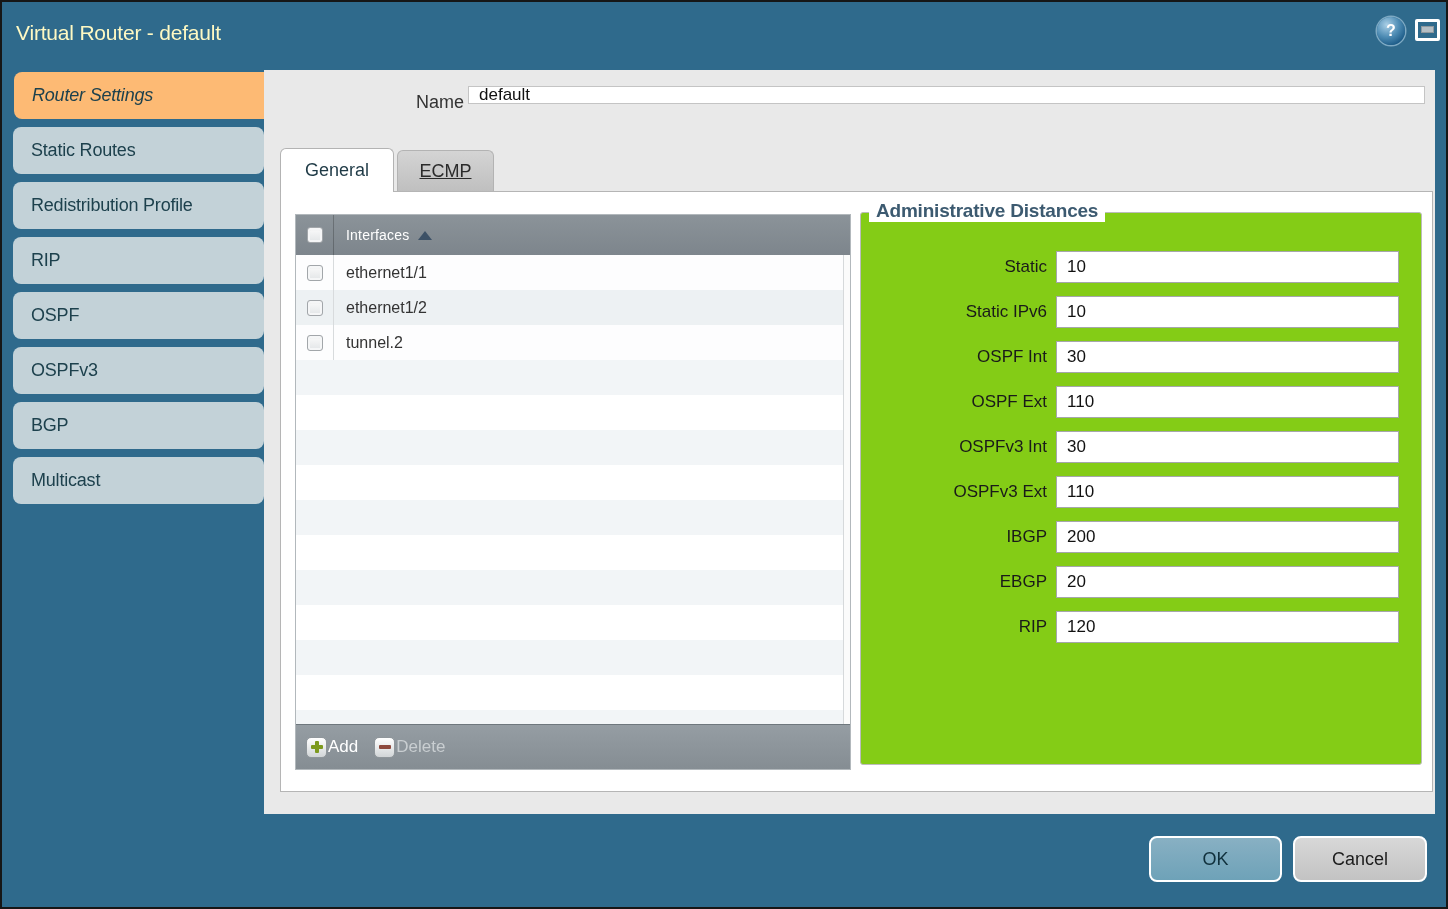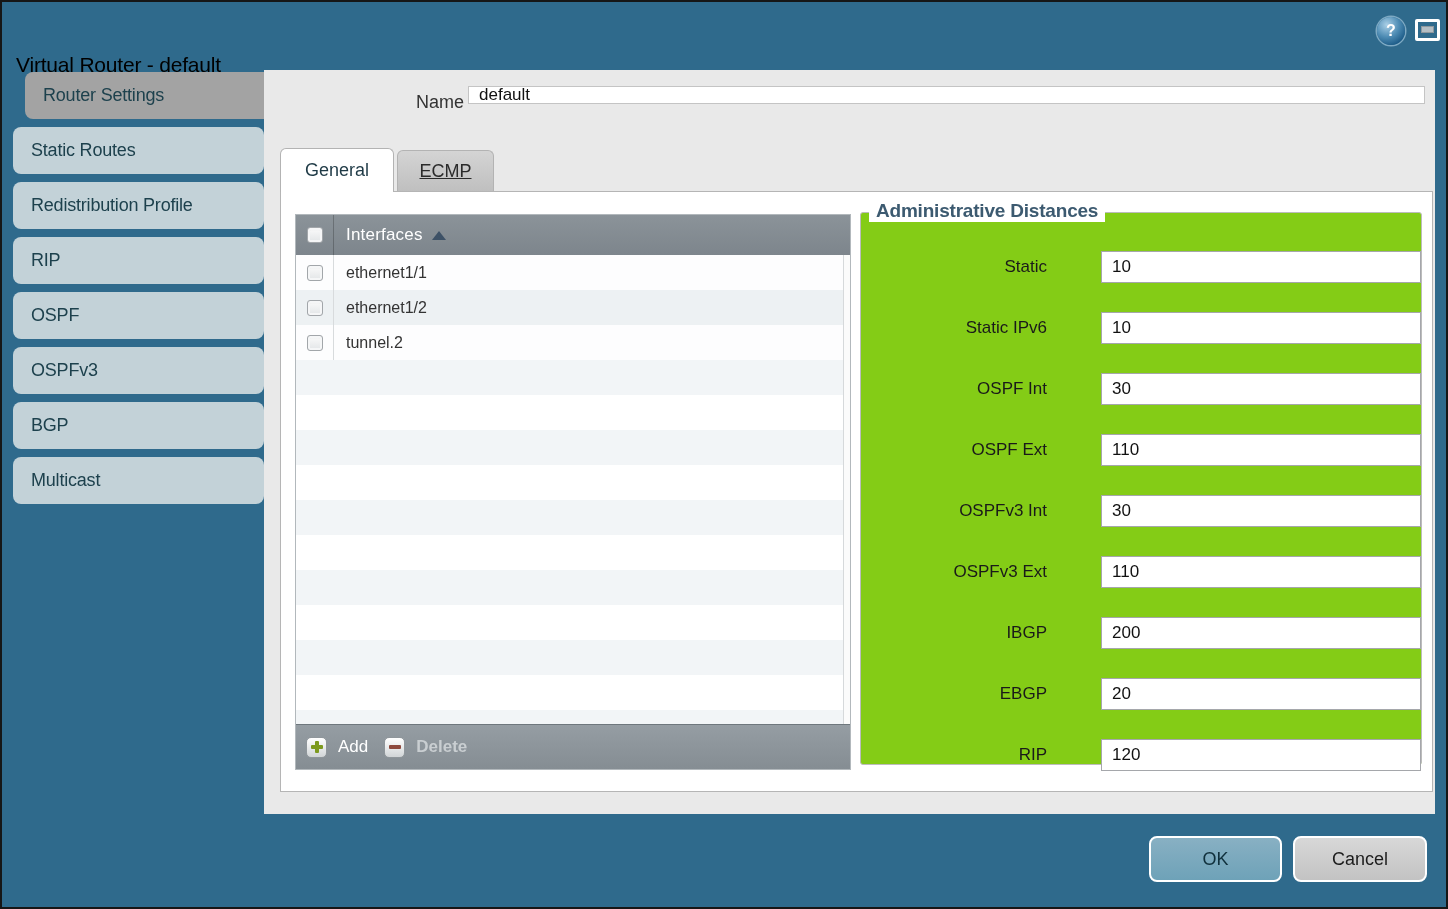--- a/index.html
+++ b/index.html
@@ -5,43 +5,44 @@
   * { margin:0; padding:0; box-sizing:border-box; font-family:"Liberation Sans", sans-serif; }
   html,body { width:1448px; height:909px; }
   .window {
     position:relative; width:1448px; height:909px;
     background:#2f6a8c; border:2px solid #161616; overflow:hidden;
   }
 
   
   .titlebar { position:absolute; left:0; top:0; right:0; height:64px; }
   .title { position:absolute; left:14px; top:0; height:64px; line-height:62px;
-           color:#000000; font-size:21px; letter-spacing:-0.2px;margin-top:32px; }
+           color:#fef9c3; font-size:21px; letter-spacing:-0.2px; }
   .help-icon { position:absolute; left:1375px; top:15px; width:28px; height:28px;
     border-radius:50%;
     background:radial-gradient(circle at 35% 28%, #aacfe6 0%, #4e8cb4 45%, #1d5c88 78%, #164a6e 100%);
     box-shadow:0 0 0 1.5px rgba(190,220,240,.55);
     color:#ffffff; font-size:16px; font-weight:bold; text-align:center; line-height:28px;
   }
   .window-icon { position:absolute; left:1413px; top:17px; width:25px; height:22px;
     border:3px solid #ffffff; border-radius:2px; }
   .window-icon .inner { position:absolute; left:3px; top:4px; width:13px; height:7px;
     background:#b4bec4; border:1px solid #8e989e; }
 
   
   .sidebar { position:absolute; left:8px; top:70px; width:254px; }
   .side-item {
     height:47px; margin-bottom:8px; margin-left:3px; width:251px;
     background:#c3d2d8; border-radius:8px;
     color:#1d414d; font-size:18px; line-height:47px; padding-left:18px;
     letter-spacing:-0.2px; cursor:pointer;
   }
   .side-item.active {
-    margin-left:15px; width:254px; background:#a3a3a3;
+    margin-left:4px; width:254px; background:#fdba74;
     border-radius:8px 0 0 8px;
+    font-style:italic;
   }
 
   
   .main { position:absolute; left:262px; top:68px; width:1171px; height:744px; background:#e9e9e9; }
   .name-label { position:absolute; left:110px; top:16px; width:90px; text-align:right;
     font-size:18px; color:#333; line-height:33px; }
   .name-input { position:absolute; left:204px; top:16px; width:957px; height:18px;
     border:1px solid #c4c4c4; background:#ffffff; font-size:17px; padding:0 10px; color:#111; }
 
   
@@ -58,60 +59,60 @@
     background:#ffffff; border:1px solid #b5b5b5; z-index:2; }
 
   
   .grid { position:absolute; left:14px; top:22px; width:556px; height:556px;
     border:1px solid #b2b8bc; background:#ffffff; }
   .grid-header { position:absolute; left:0; top:0; right:0; height:40px;
     background:linear-gradient(#8b9399, #7d858c); display:flex; align-items:center; cursor:pointer; }
   .cb-cell { width:38px; flex:none; display:flex; align-items:center; justify-content:center;
     align-self:stretch; }
   .grid-header .cb-cell { border-right:1px solid rgba(0,0,0,0.22); }
-  .hdr-label { margin-left:12px; color:#ffffff; font-size:17px; letter-spacing:0.2px; }
+  .hdr-label { margin-left:12px; color:#ffffff; font-size:14px; letter-spacing:0.2px; }
   .sort-asc { margin-left:9px; width:0; height:0;
     border-left:7px solid transparent; border-right:7px solid transparent;
     border-bottom:9px solid #3d5166; }
   .grid-body { position:absolute; left:0; top:40px; right:7px; bottom:45px;
     background:repeating-linear-gradient(#ffffff 0 35px, #f2f5f7 35px 70px); }
   .t-row { height:35px; display:flex; align-items:center; cursor:pointer; }
   .t-row:nth-child(odd)  { background:#fdfdfe; }
   .t-row:nth-child(even) { background:#edf1f3; }
   .t-row .cb-cell { border-right:1px solid #d8dbdd; }
   .t-name { padding-left:12px; font-size:16px; color:#333333; }
   .cb { width:16px; height:16px; border:1px solid #a2a6aa; border-radius:3px;
     background:linear-gradient(#fbfbfb, #e2e5e7);
     box-shadow:inset 0 0 0 2px #f5f6f7, inset 0 1px 2px rgba(0,0,0,0.28); cursor:pointer; }
   .scroll-track { position:absolute; right:0; top:40px; bottom:45px; width:7px;
     background:#fbfbfb; border-left:1px solid #d6d9db; cursor:pointer; }
   .grid-footer { position:absolute; left:0; right:0; bottom:0; height:45px;
     background:linear-gradient(#959da3, #858d93); border-top:1px solid #6e777d;
     display:flex; align-items:center; padding-left:10px; }
-  .tool-btn { display:flex; align-items:center; gap:11px; cursor:pointer; }
-  .tool-btn.disabled { cursor:default;font-weight:bold; }
+  .tool-btn { display:flex; align-items:center; gap:1px; cursor:pointer; }
+  .tool-btn.disabled { cursor:default; }
   .tool-icon { width:21px; height:21px; border-radius:5px; position:relative; flex:none;
     background:linear-gradient(#ffffff, #d1d5d7); border:1px solid #8f969b; }
   .glyph-plus::before { content:""; position:absolute; left:3.5px; top:7.5px;
     width:12px; height:4px; background:#7d9a1e; border-radius:1px; }
   .glyph-plus::after { content:""; position:absolute; left:7.5px; top:3.5px;
     width:4px; height:12px; background:#7d9a1e; border-radius:1px; }
   .glyph-minus::before { content:""; position:absolute; left:3.5px; top:7.5px;
     width:12px; height:4px; background:#8e4a3e; border-radius:1px; }
   .tool-label { font-size:17px; color:#ffffff; }
   .tool-btn.disabled .tool-label { color:#c9ced1; }
   .tool-btn + .tool-btn { margin-left:16px; }
 
   
   .fset { position:absolute; left:579px; top:20px; width:562px; height:553px;
     border:1px solid #bcbcbc; border-radius:3px; background:#84cc16; }
   .fset-legend { position:absolute; left:8px; top:-13px; background:#ffffff; padding:0 7px;
     font-size:19px; font-weight:bold; color:#3c5a70; letter-spacing:-0.2px; }
   .fset-rows { padding-top:38px; }
-  .f-row { display:flex; align-items:center; margin-bottom:29px; height:32px;gap:45px; }
+  .f-row { display:flex; align-items:center; margin-bottom:13px; height:32px; }
   .f-label { width:186px; text-align:right; font-size:17px; color:#1a1a1a; margin-right:9px; flex:none; }
   .fld-input { width:343px; height:32px; border:1px solid #a5a7ab; background:#ffffff;
     font-size:17px; padding:0 10px; color:#111; }
 
   
   .btn { position:absolute; top:834px; height:46px; border:2px solid #ffffff; border-radius:8px;
     font-size:18px; display:flex; align-items:center; justify-content:center; cursor:pointer; }
   .btn.ok { left:1147px; width:133px;
     background:linear-gradient(#88b0c3, #6ea2b8); color:#10303c; }
   .btn.cancel { left:1291px; width:134px;

